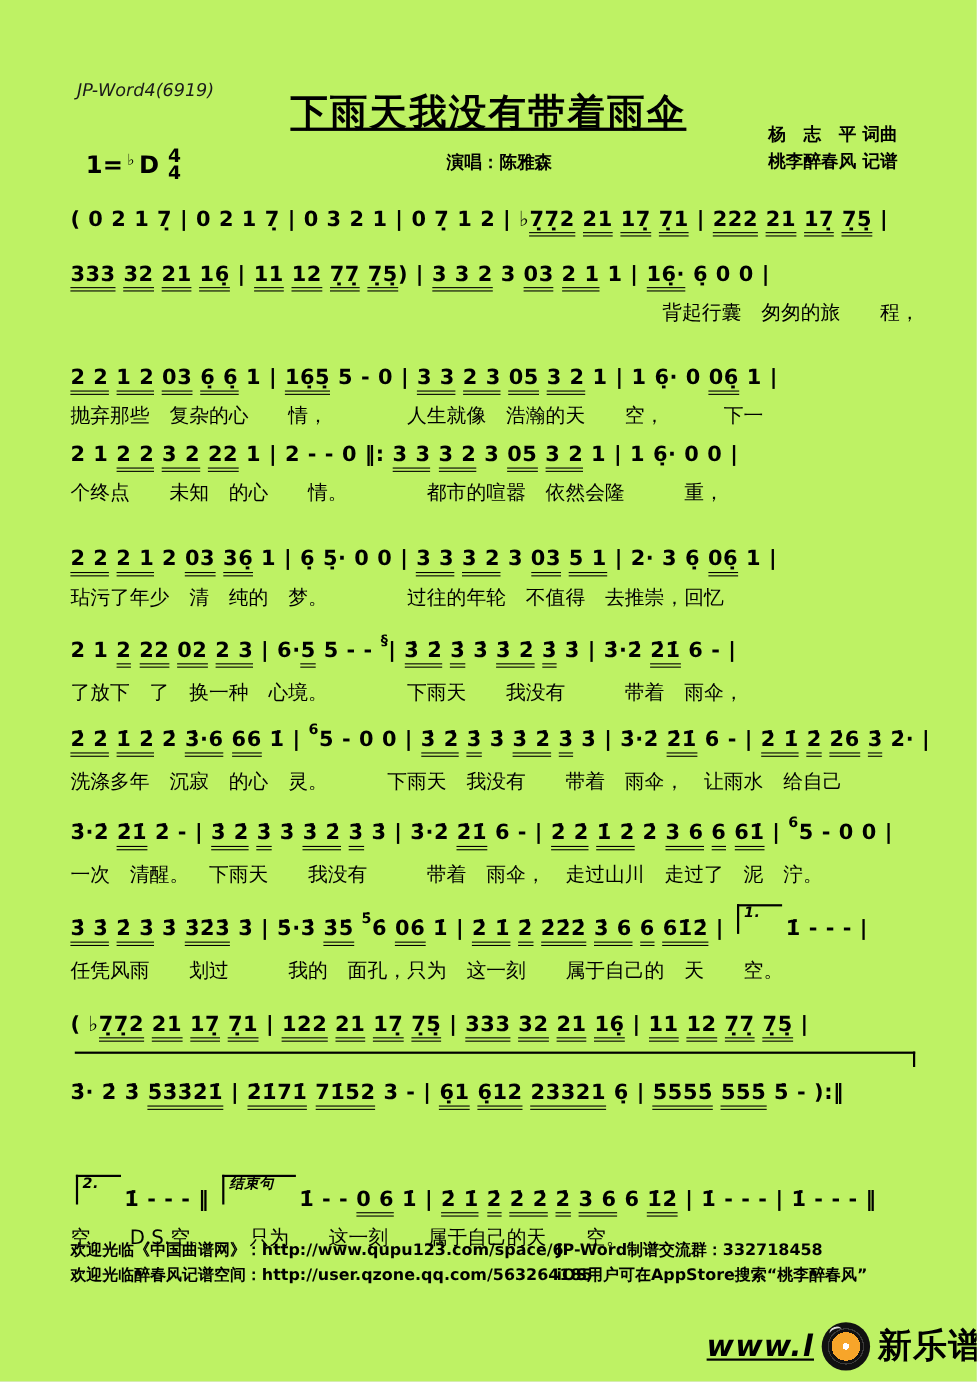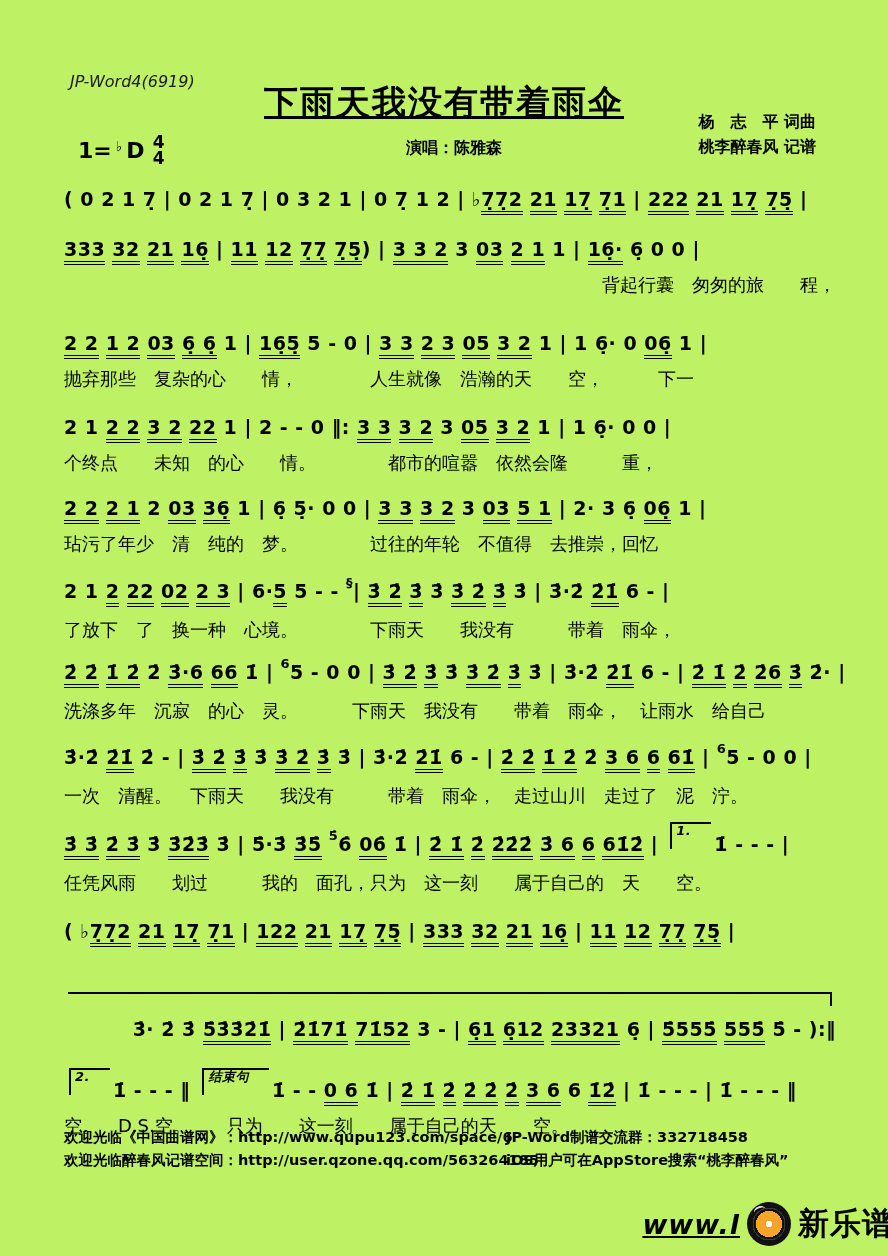--- a/index.html
+++ b/index.html
@@ -19,23 +19,23 @@
   
   .sys{position:absolute;left:64px;right:52px;}
   .notes{font-size:19px;font-weight:bold;white-space:pre;line-height:42px;letter-spacing:.5px;}
   .bm{border-bottom:4px double #000;padding-bottom:1px;}
   .vt{display:inline-block;font-style:italic;font-size:13px;font-weight:bold;
       border-top:2px solid #000;border-left:2px solid #000;
       padding:0 20px 12px 4px;vertical-align:16px;margin:0 3px 0 5px;line-height:1;}
   .sg{font-size:13px;font-weight:bold;position:relative;top:-11px;}
   .lyrics{font-size:18px;white-space:pre;margin-top:4px;line-height:1.2;font-weight:500;}
   .ind2{padding-left:395px;text-align:right;}
-  .sys1{top:178px;} .sys2{top:228px;} .sys3{top:322px;} .sys4{top:406px;}
+  .sys1{top:178px;} .sys2{top:228px;} .sys3{top:322px;} .sys4{top:392px;}
   .sys5{top:487px;} .sys6{top:570px;} .sys7{top:651px;} .sys8{top:736px;}
-  .sys9{top:822px;} .sys10{top:910px;} .sys11{top:1008px;text-align:right;} .sys12{top:1068px;}
+  .sys9{top:822px;} .sys10{top:910px;} .sys11{top:972px;} .sys12{top:1068px;}
   .sys11::before{content:"";position:absolute;top:-16px;left:4px;right:4px;height:12px;
       border-top:2px solid #000;border-right:2px solid #000;}
   
   .footer{position:absolute;top:1126px;left:64px;right:40px;font-size:14.5px;font-weight:600;line-height:1.6;}
   .fl{position:absolute;left:0;top:0;}
   .fr{position:absolute;left:442px;top:0;}
   
   .logo{position:absolute;top:1202px;right:-6px;display:flex;align-items:center;gap:7px;}
   .logo .www{font-style:italic;font-weight:900;font-size:27px;letter-spacing:1px;text-decoration:underline;}
   .disc{width:44px;height:44px;border-radius:50%;position:relative;flex:0 0 auto;

